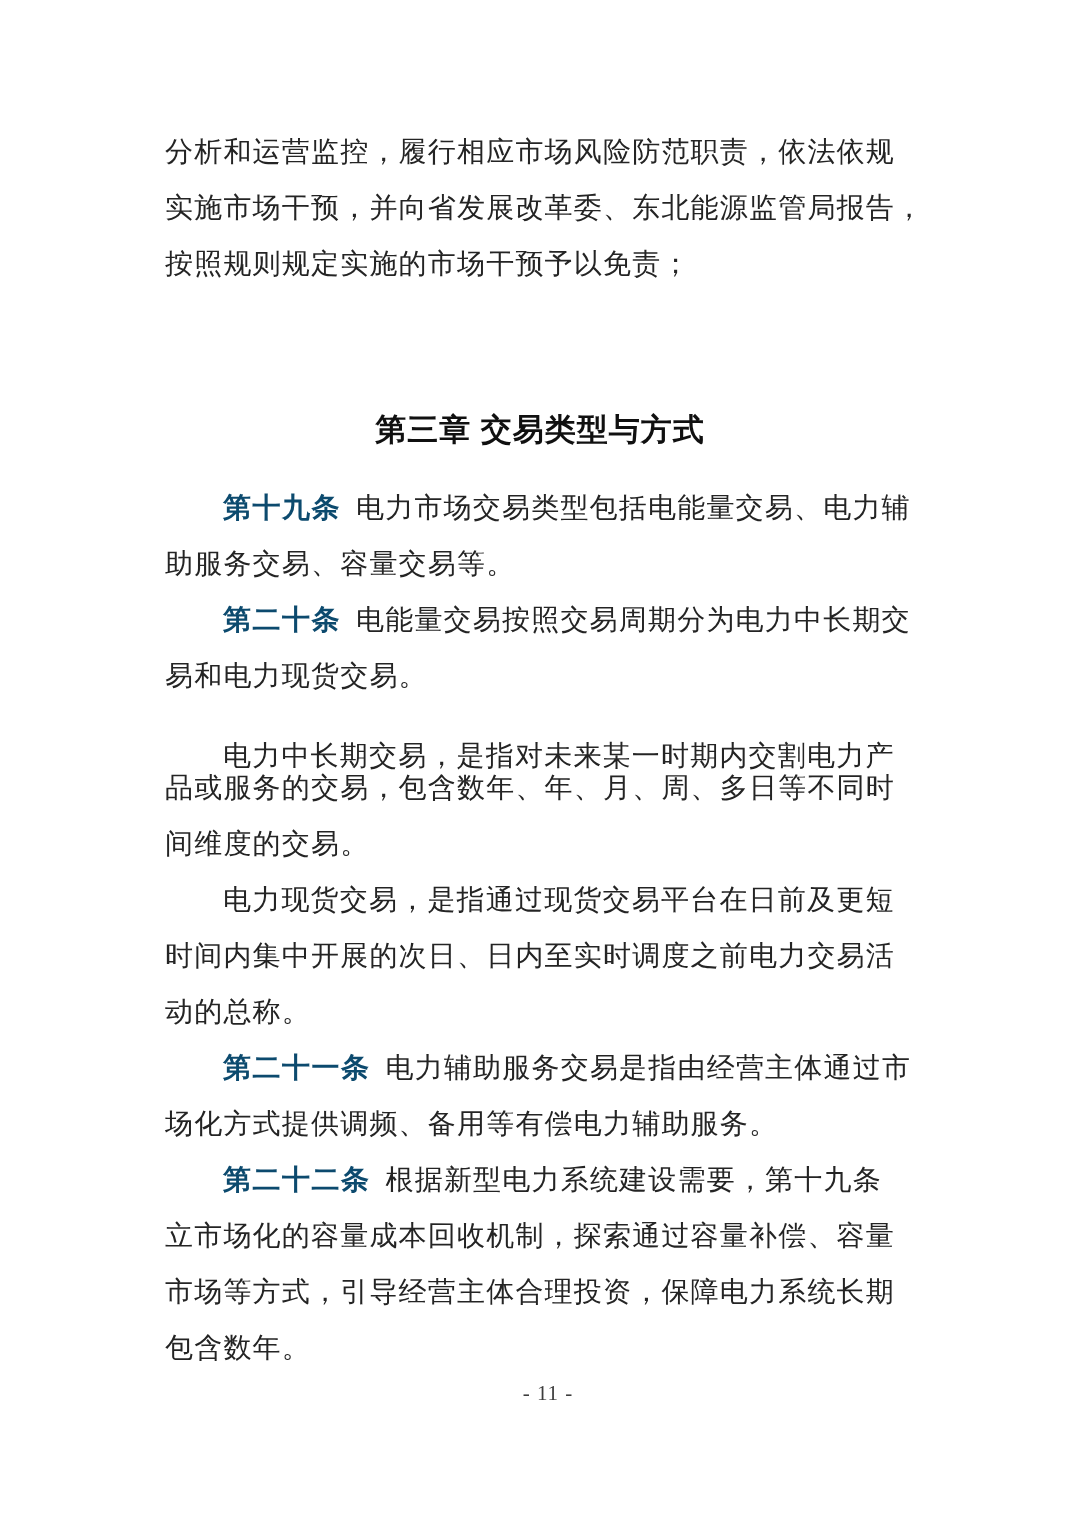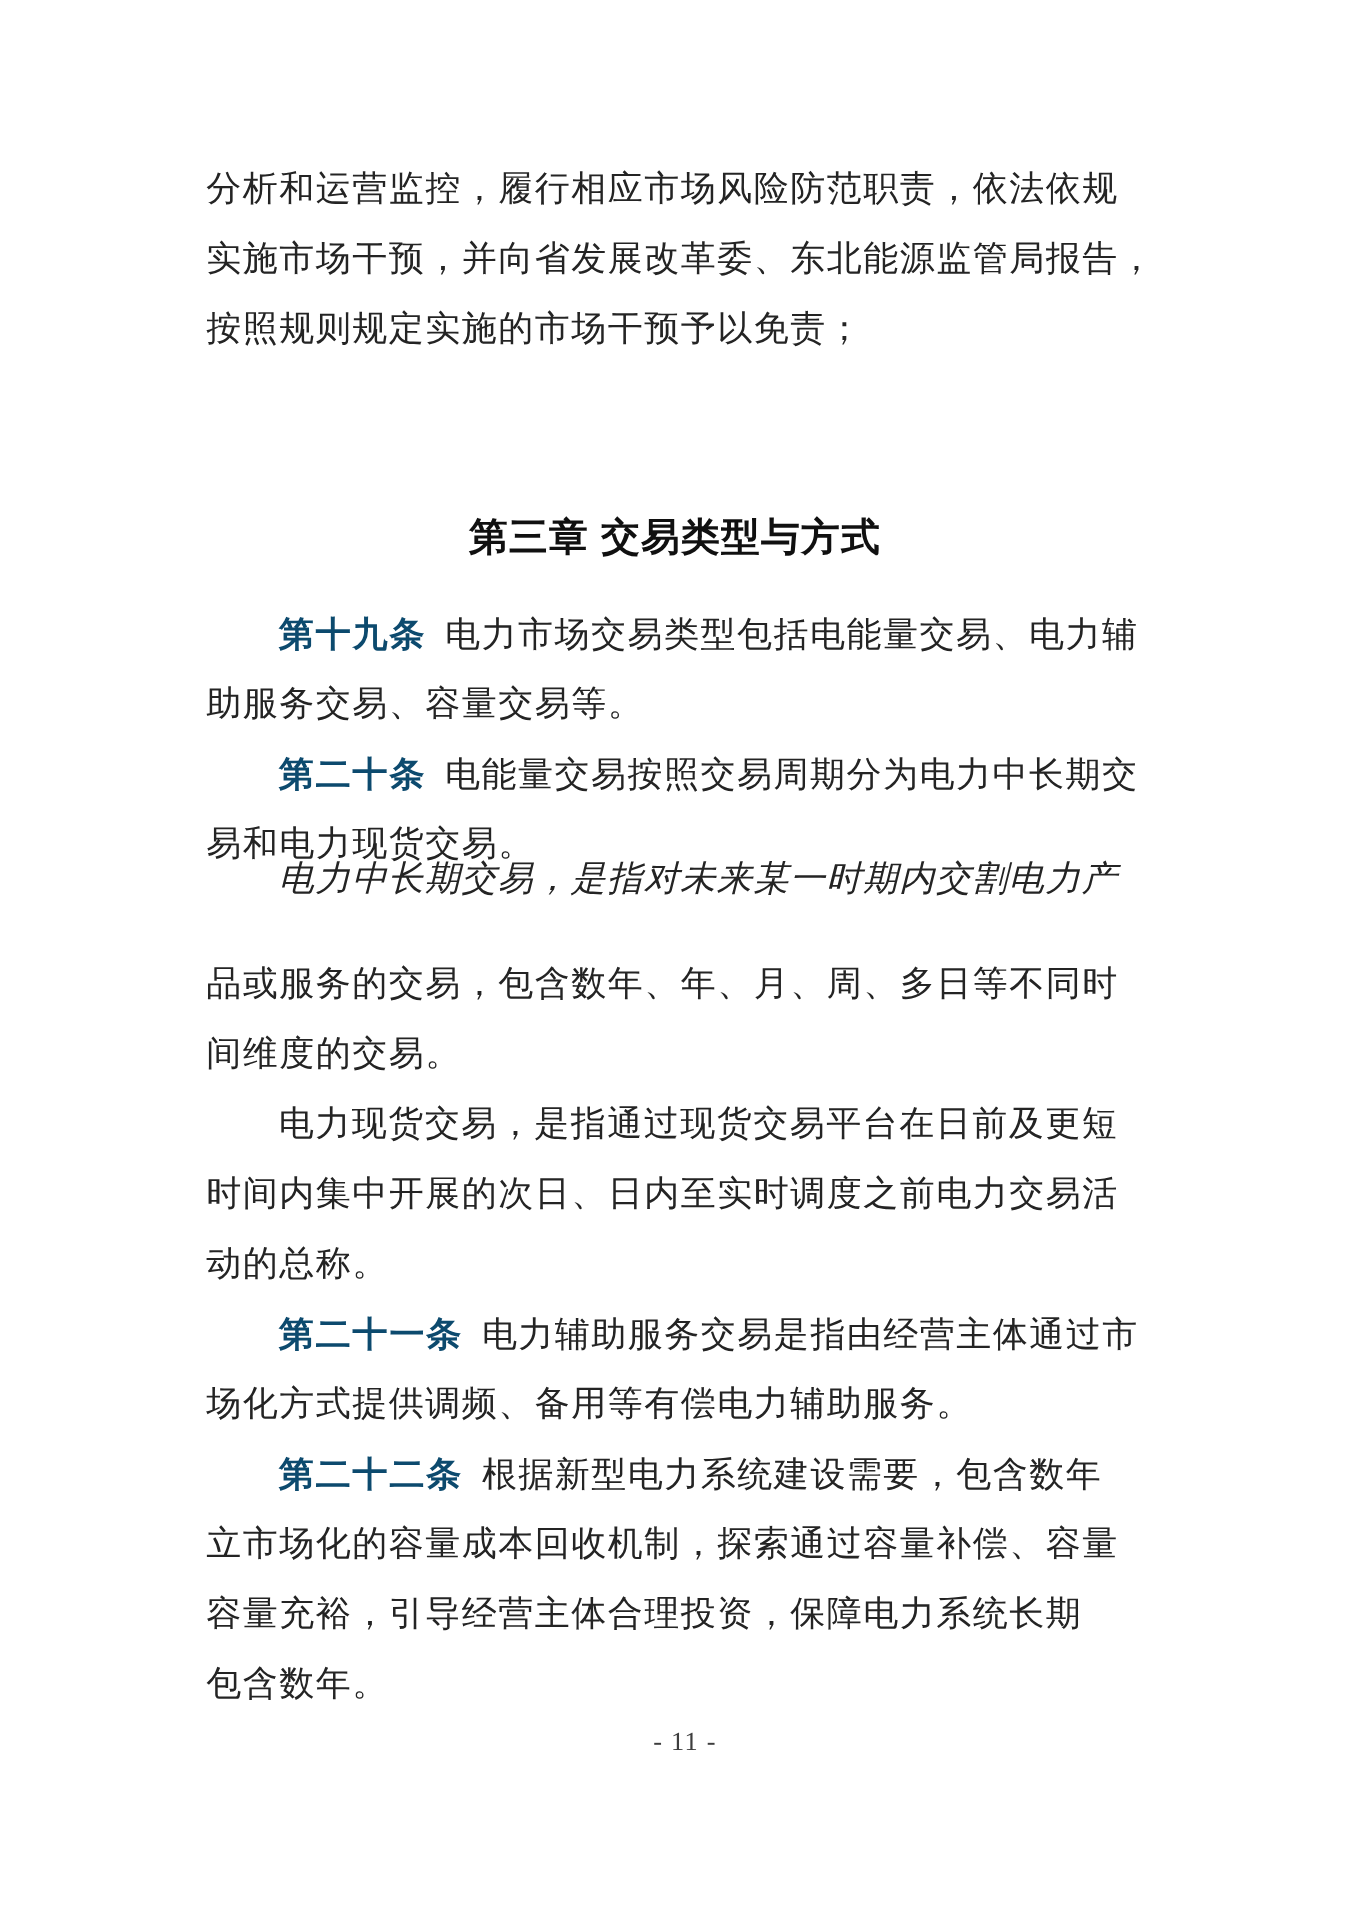--- a/index.html
+++ b/index.html
@@ -66,31 +66,31 @@
   <div class="line" style="top:236px; left:165px;"><span>按照规则规定实施的市场干预予以免责；</span></div>
 
   <div class="chapter-heading">第三章 交易类型与方式</div>
 
   <div class="line" style="top:480px; left:223px;"><span class="prefix">第十九条</span><span>电力市场交易类型包括电能量交易、电力辅</span></div>
   <div class="line" style="top:536px; left:165px;"><span>助服务交易、容量交易等。</span></div>
 
   <div class="line" style="top:592px; left:223px;"><span class="prefix">第二十条</span><span>电能量交易按照交易周期分为电力中长期交</span></div>
   <div class="line" style="top:648px; left:165px;"><span>易和电力现货交易。</span></div>
 
-  <div class="line" style="top:676px; left:223px;font-style:italic;"><span>电力中长期交易，是指对未来某一时期内交割电力产</span></div>
+  <div class="line" style="top:728px; left:223px;"><span>电力中长期交易，是指对未来某一时期内交割电力产</span></div>
   <div class="line" style="top:816px; left:165px;"><span>间维度的交易。</span></div>
   <div class="line" style="top:760px; left:165px;"><span>品或服务的交易，包含数年、年、月、周、多日等不同时</span></div>
 
   <div class="line" style="top:872px; left:223px;"><span>电力现货交易，是指通过现货交易平台在日前及更短</span></div>
   <div class="line" style="top:928px; left:165px;"><span>时间内集中开展的次日、日内至实时调度之前电力交易活</span></div>
   <div class="line" style="top:984px; left:165px;"><span>动的总称。</span></div>
 
   <div class="line" style="top:1040px; left:223px;"><span class="prefix">第二十一条</span><span>电力辅助服务交易是指由经营主体通过市</span></div>
   <div class="line" style="top:1096px; left:165px;"><span>场化方式提供调频、备用等有偿电力辅助服务。</span></div>
 
-  <div class="line" style="top:1152px; left:223px;"><span class="prefix">第二十二条</span><span>根据新型电力系统建设需要，包含数年</span></div>
+  <div class="line" style="top:1152px; left:223px;"><span class="prefix">第二十二条</span><span>根据新型电力系统建设需要，第十九条</span></div>
   <div class="line" style="top:1208px; left:165px;"><span>立市场化的容量成本回收机制，探索通过容量补偿、容量</span></div>
-  <div class="line" style="top:1264px; left:165px;"><span>容量充裕，引导经营主体合理投资，保障电力系统长期</span></div>
+  <div class="line" style="top:1264px; left:165px;"><span>市场等方式，引导经营主体合理投资，保障电力系统长期</span></div>
   <div class="line" style="top:1320px; left:165px;"><span>包含数年。</span></div>
 
   <div class="page-number">- 11 -</div>
 
 </div>
 
 </body></html>

